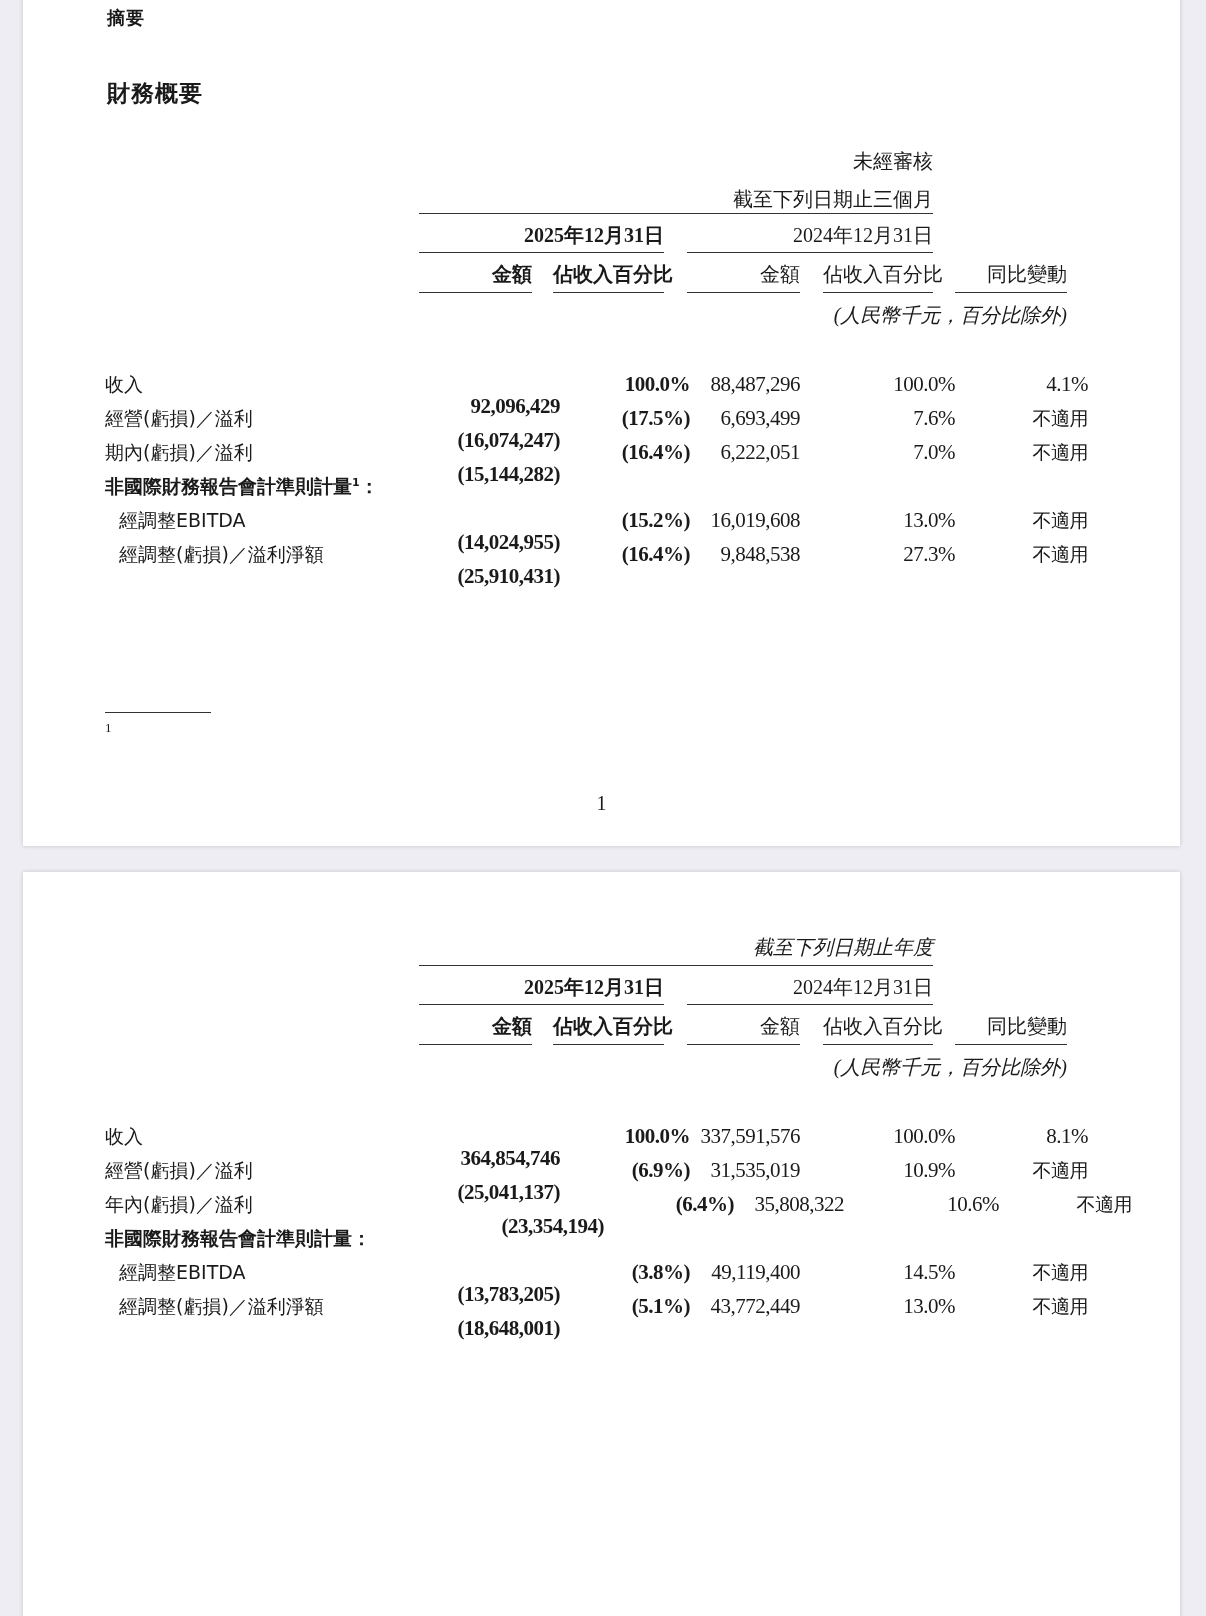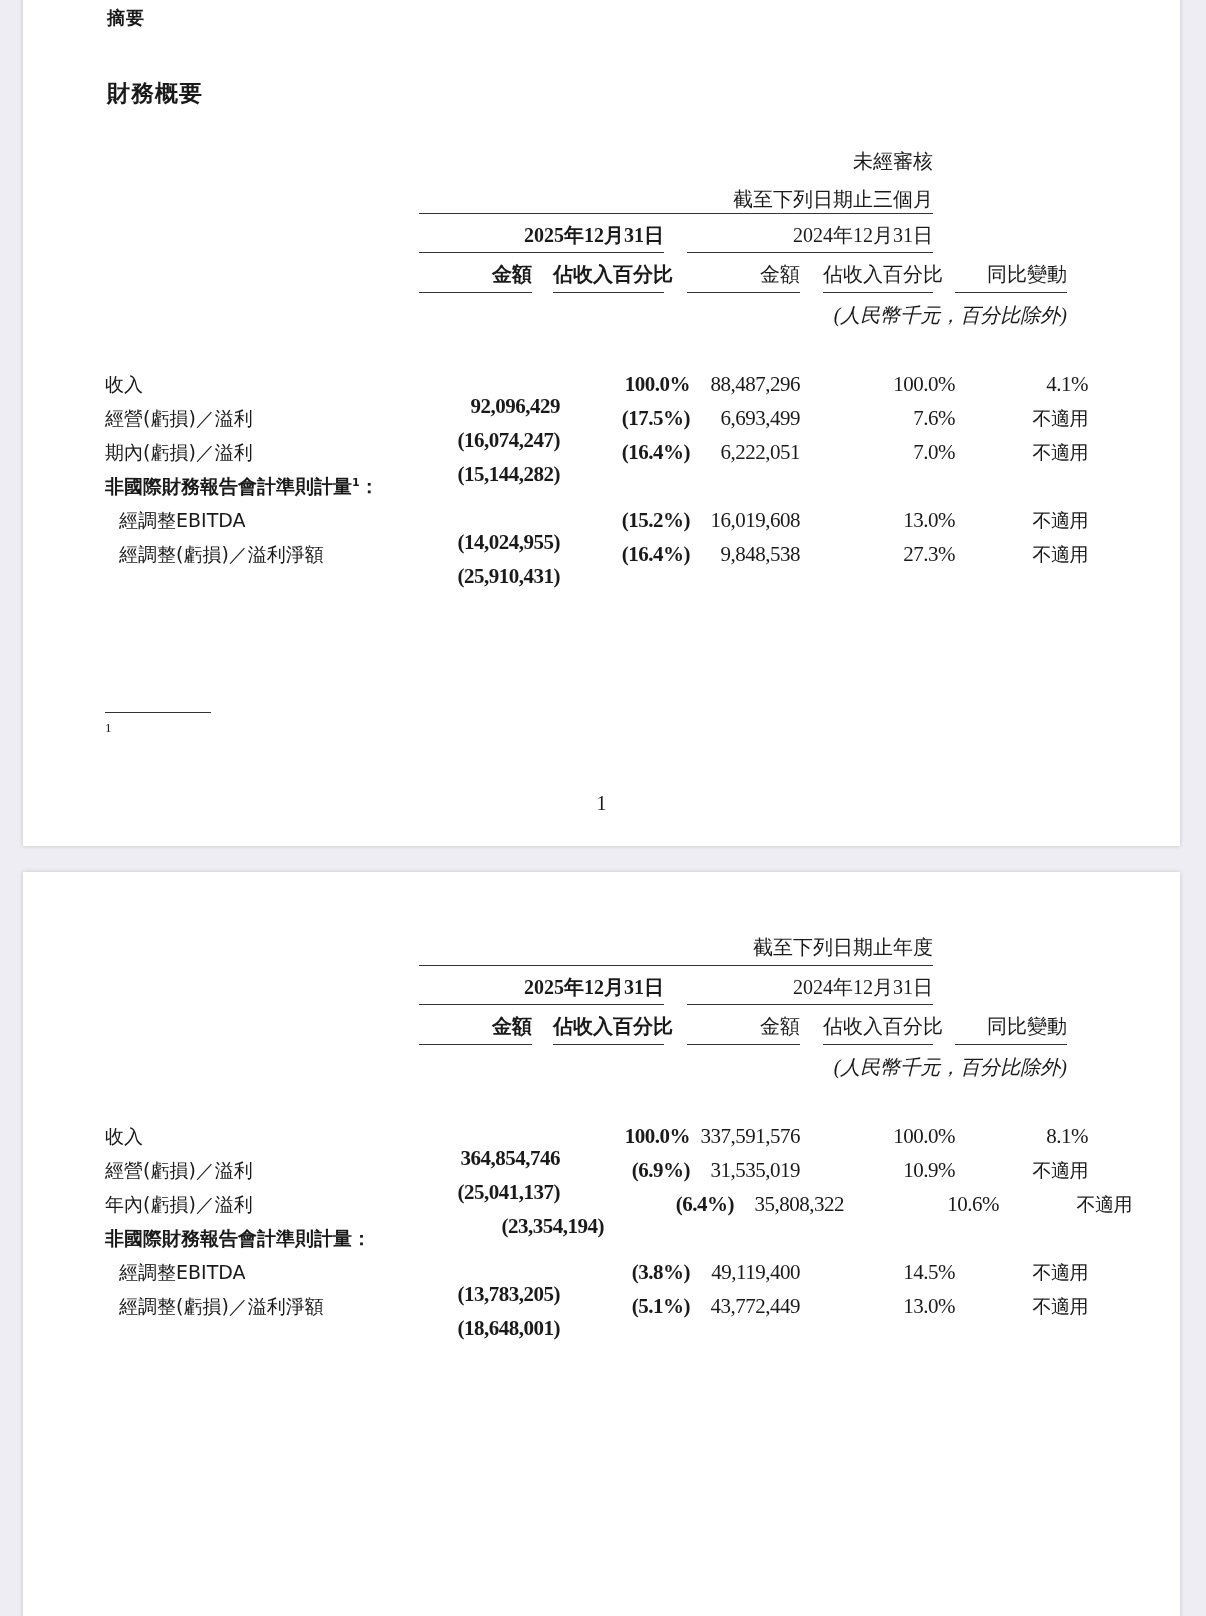--- a/index.html
+++ b/index.html
@@ -130,21 +130,21 @@
     </div>
   </div>
 
   <div class="fn-rule"></div>
   <div class="fn-mark">1</div>
   <div class="pgnum">1</div>
 </div>
 
 <div class="page" id="page2">
   <div>
-    <div class="abs center hdr-r" style="left:396px;width:514px;top:62px;">截至下列日期止年度</div>
+    <div class="abs center hdr-r" style="left:396px;width:514px;top:62px;font-style:italic;">截至下列日期止年度</div>
     <div class="rule" style="left:396px;width:514px;top:93px;"></div>
 
     <div class="abs center bold" style="left:396px;width:245px;top:102px;font-size:20px;">2025年12月31日</div>
     <div class="abs center" style="left:664px;width:246px;top:102px;font-size:20px;">2024年12月31日</div>
     <div class="rule" style="left:396px;width:245px;top:132px;"></div>
     <div class="rule" style="left:664px;width:246px;top:132px;"></div>
 
     <div class="abs right bold hdr-r" style="left:396px;width:113px;top:141px;">金額</div>
     <div class="abs right bold hdr-r" style="left:530px;width:111px;top:141px;">佔收入百分比</div>
     <div class="abs right hdr-r" style="left:664px;width:113px;top:141px;">金額</div>

